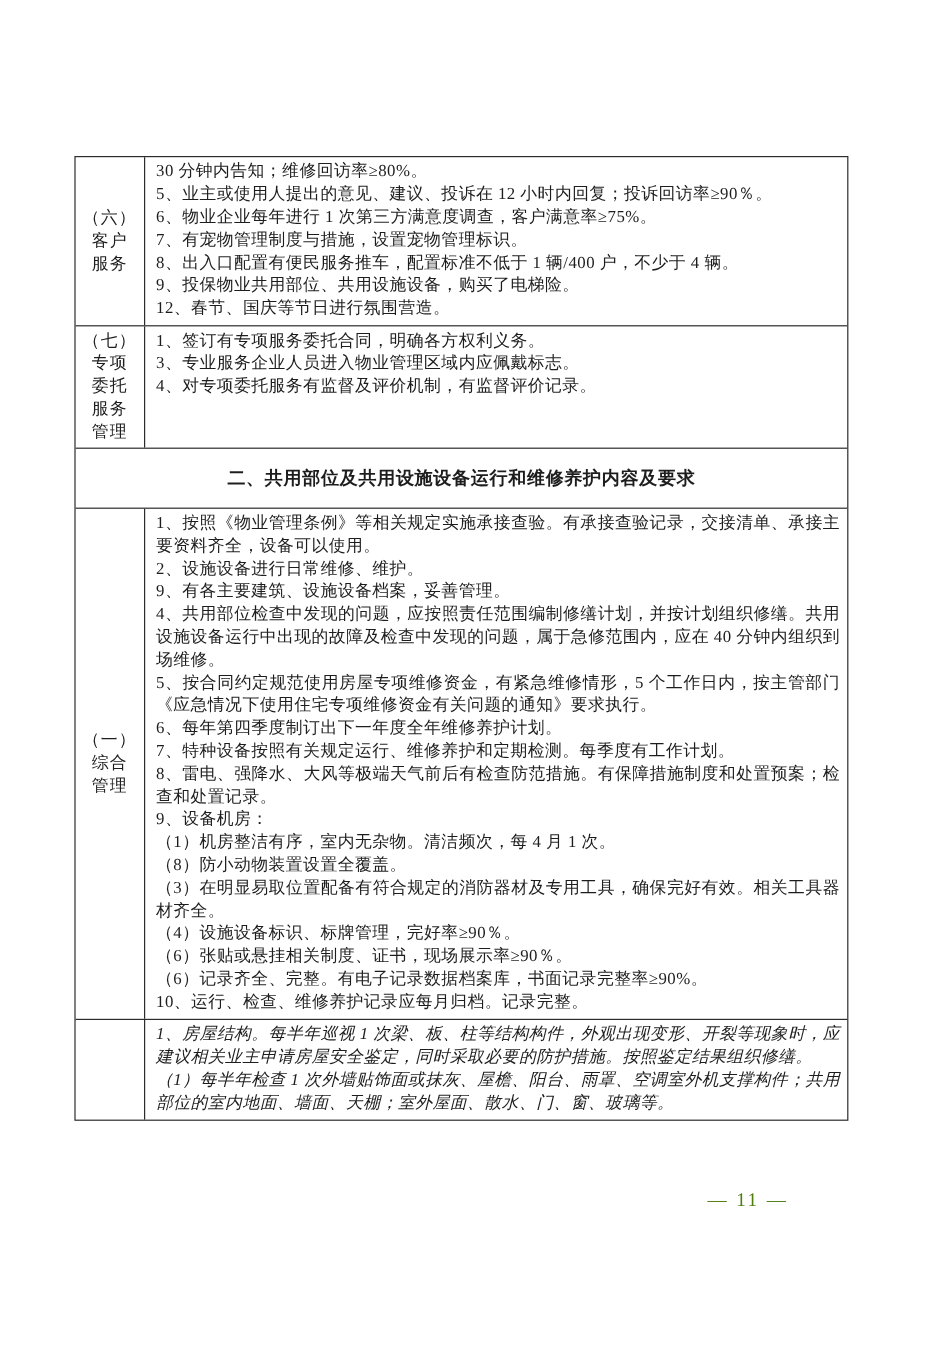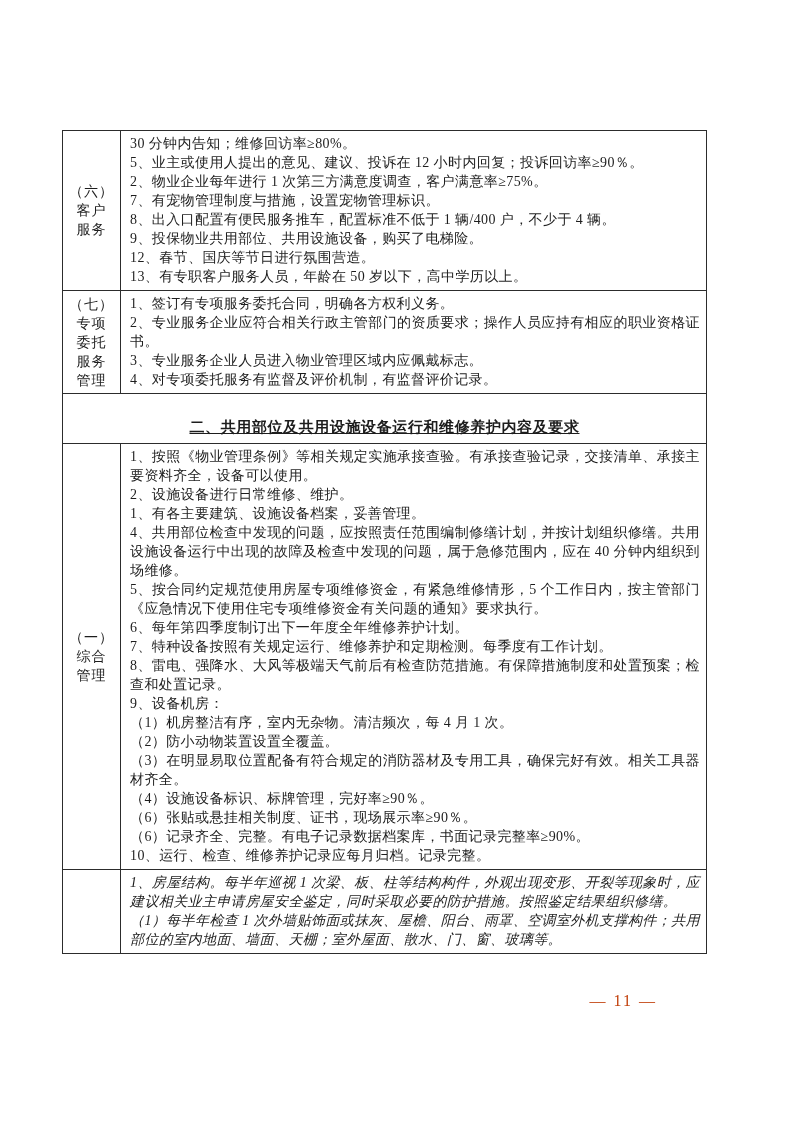--- a/index.html
+++ b/index.html
@@ -25,89 +25,87 @@
     font-size:14px;line-height:19px;letter-spacing:1px;
     text-align:center;padding:3px 0;
   }
   .cell.label .lbl-line{white-space:nowrap;}
   .cell.content{
     flex:1;padding:3px 6px 4px 9px;
     font-size:14px;line-height:19px;letter-spacing:0.4px;
     text-align:justify;text-justify:inter-ideograph;
   }
   .cell.content p{margin:0;}
-  .trow.section{min-height:49px;align-items:flex-end;justify-content:center;text-decoration:underline;}
+  .trow.section{min-height:49px;align-items:center;justify-content:center;}
   .section-cell{
     width:100%;text-align:center;font-weight:bold;
     font-size:15px;letter-spacing:0.6px;padding:6px 0;
   }
   .page-number{
     position:absolute;top:992px;right:136px;
-    font-size:16px;letter-spacing:2px;color:#c2410c;
+    font-size:16px;letter-spacing:2px;color:#4d7c0f;
     font-family:"Liberation Serif","DejaVu Serif",serif;
   }
 </style>
 </head>
 <body>
 
 <div class="page">
   <div class="vtable" id="vtable">
       <div class="trow">
         <div class="cell label">
           <div class="lbl-line">（六）</div>
           <div class="lbl-line">客户</div>
           <div class="lbl-line">服务</div>
         </div>
         <div class="cell content">
           <p>30 分钟内告知；维修回访率≥80%。</p>
           <p>5、业主或使用人提出的意见、建议、投诉在 12 小时内回复；投诉回访率≥90％。</p>
-          <p>2、物业企业每年进行 1 次第三方满意度调查，客户满意率≥75%。</p>
+          <p>6、物业企业每年进行 1 次第三方满意度调查，客户满意率≥75%。</p>
           <p>7、有宠物管理制度与措施，设置宠物管理标识。</p>
           <p>8、出入口配置有便民服务推车，配置标准不低于 1 辆/400 户，不少于 4 辆。</p>
           <p>9、投保物业共用部位、共用设施设备，购买了电梯险。</p>
           <p>12、春节、国庆等节日进行氛围营造。</p>
-          <p>13、有专职客户服务人员，年龄在 50 岁以下，高中学历以上。</p>
         </div>
       </div>
       <div class="trow">
         <div class="cell label">
           <div class="lbl-line">（七）</div>
           <div class="lbl-line">专项</div>
           <div class="lbl-line">委托</div>
           <div class="lbl-line">服务</div>
           <div class="lbl-line">管理</div>
         </div>
         <div class="cell content">
           <p>1、签订有专项服务委托合同，明确各方权利义务。</p>
-          <p>2、专业服务企业应符合相关行政主管部门的资质要求；操作人员应持有相应的职业资格证书。</p>
           <p>3、专业服务企业人员进入物业管理区域内应佩戴标志。</p>
           <p>4、对专项委托服务有监督及评价机制，有监督评价记录。</p>
         </div>
       </div>
       <div class="trow section">
         <div class="section-cell">二、共用部位及共用设施设备运行和维修养护内容及要求</div>
       </div>
       <div class="trow">
         <div class="cell label">
           <div class="lbl-line">（一）</div>
           <div class="lbl-line">综合</div>
           <div class="lbl-line">管理</div>
         </div>
         <div class="cell content">
           <p>1、按照《物业管理条例》等相关规定实施承接查验。有承接查验记录，交接清单、承接主要资料齐全，设备可以使用。</p>
           <p>2、设施设备进行日常维修、维护。</p>
-          <p>1、有各主要建筑、设施设备档案，妥善管理。</p>
+          <p>9、有各主要建筑、设施设备档案，妥善管理。</p>
           <p>4、共用部位检查中发现的问题，应按照责任范围编制修缮计划，并按计划组织修缮。共用设施设备运行中出现的故障及检查中发现的问题，属于急修范围内，应在 40 分钟内组织到场维修。</p>
           <p>5、按合同约定规范使用房屋专项维修资金，有紧急维修情形，5 个工作日内，按主管部门《应急情况下使用住宅专项维修资金有关问题的通知》要求执行。</p>
           <p>6、每年第四季度制订出下一年度全年维修养护计划。</p>
           <p>7、特种设备按照有关规定运行、维修养护和定期检测。每季度有工作计划。</p>
           <p>8、雷电、强降水、大风等极端天气前后有检查防范措施。有保障措施制度和处置预案；检查和处置记录。</p>
           <p>9、设备机房：</p>
           <p>（1）机房整洁有序，室内无杂物。清洁频次，每 4 月 1 次。</p>
-          <p>（2）防小动物装置设置全覆盖。</p>
+          <p>（8）防小动物装置设置全覆盖。</p>
           <p>（3）在明显易取位置配备有符合规定的消防器材及专用工具，确保完好有效。相关工具器材齐全。</p>
           <p>（4）设施设备标识、标牌管理，完好率≥90％。</p>
           <p>（6）张贴或悬挂相关制度、证书，现场展示率≥90％。</p>
           <p>（6）记录齐全、完整。有电子记录数据档案库，书面记录完整率≥90%。</p>
           <p>10、运行、检查、维修养护记录应每月归档。记录完整。</p>
         </div>
       </div>
       <div class="trow">
         <div class="cell label"></div>
         <div class="cell content">

